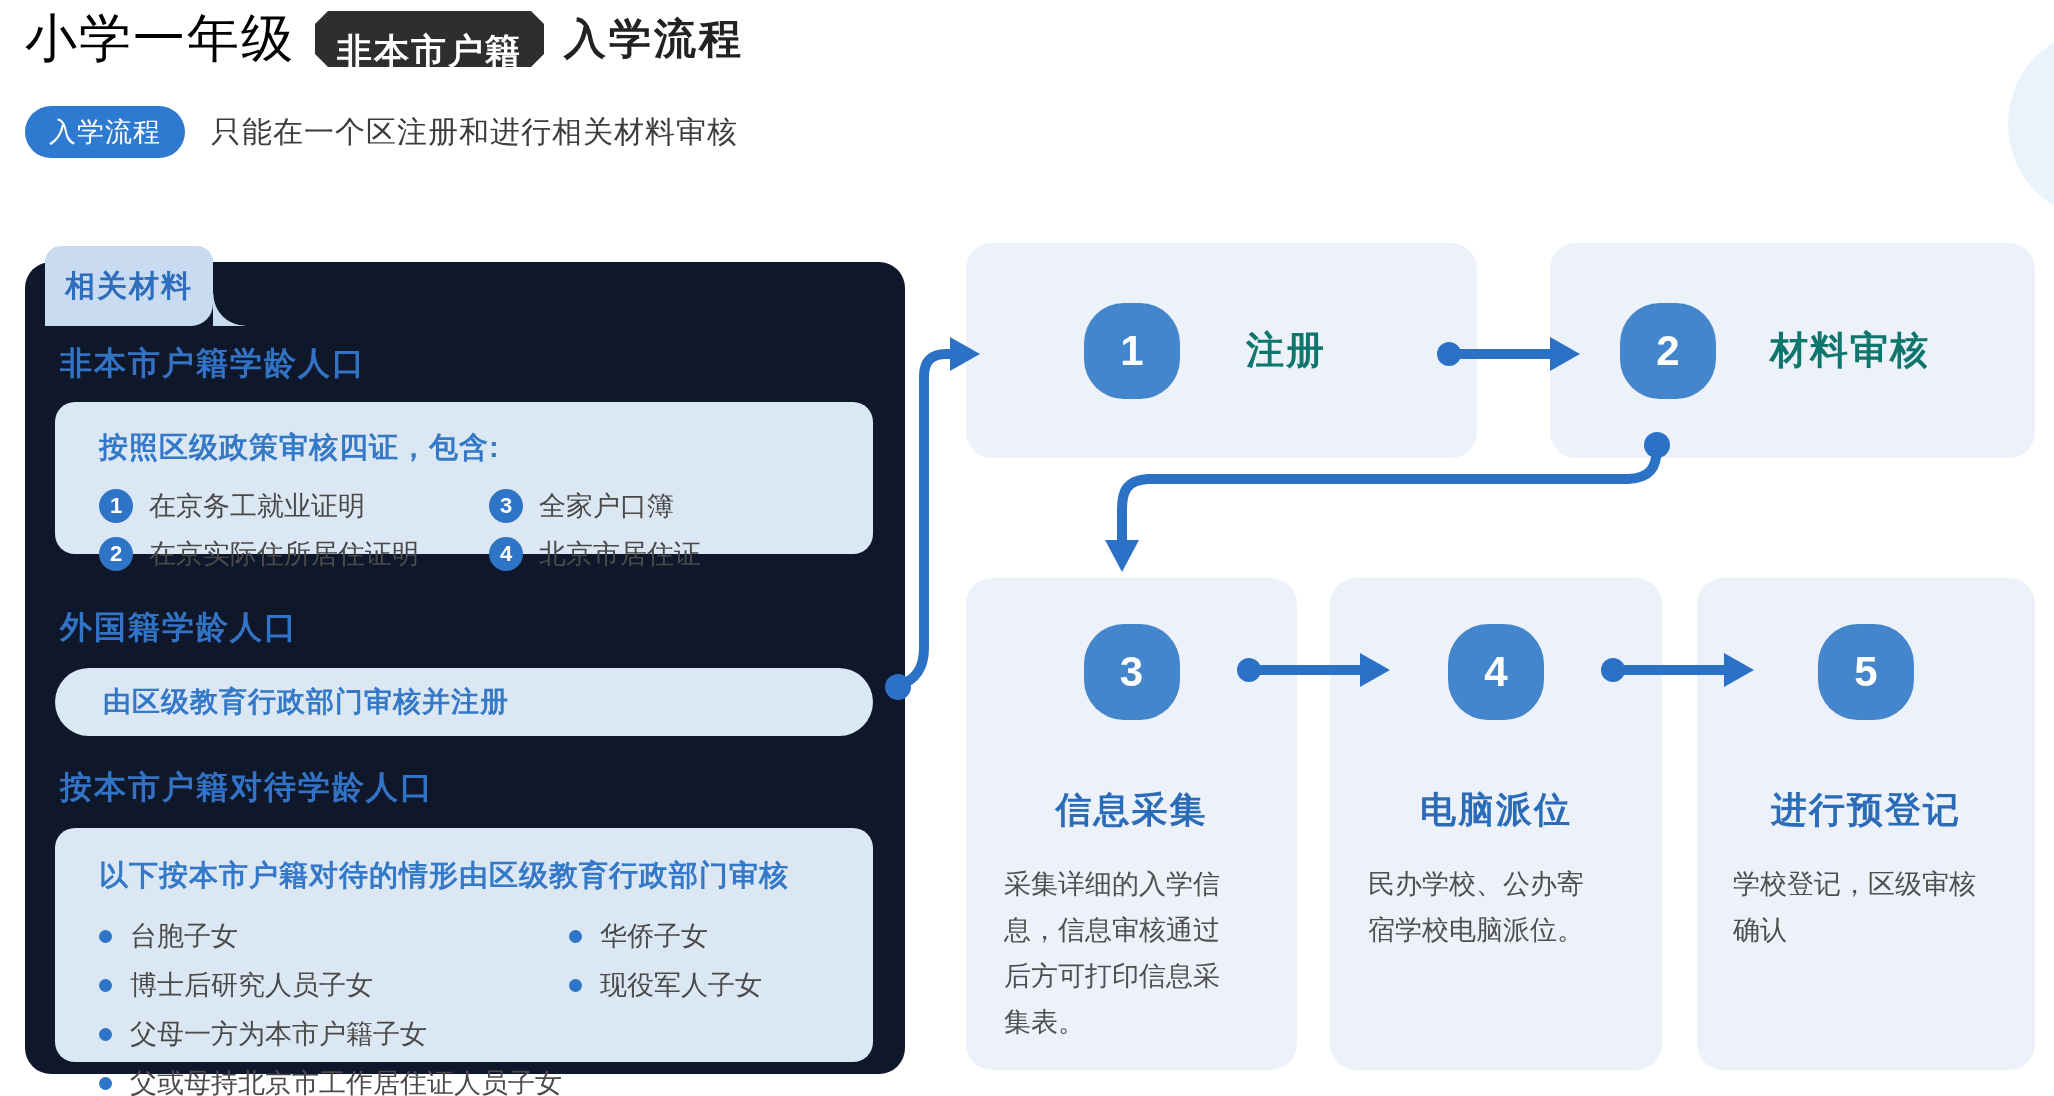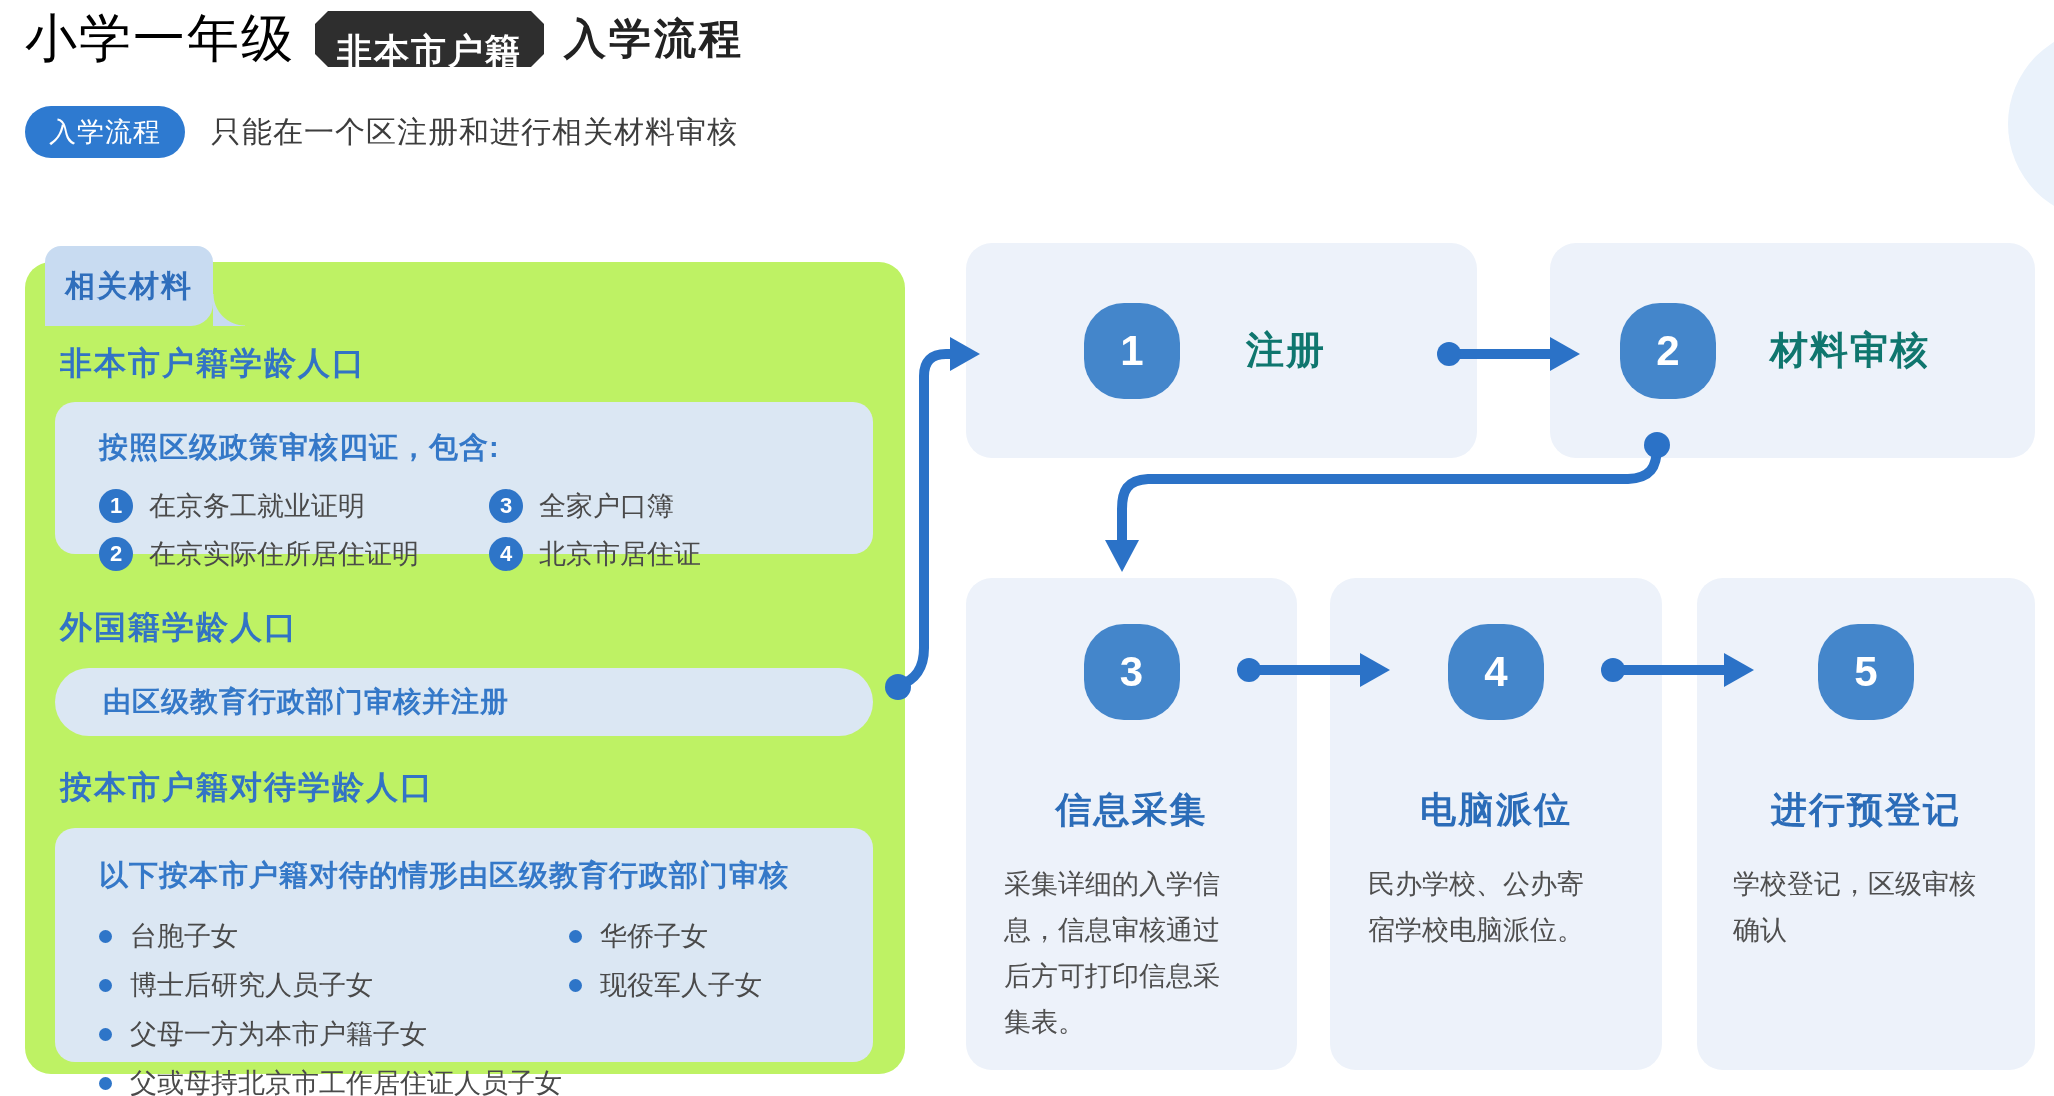--- a/index.html
+++ b/index.html
@@ -38,21 +38,21 @@
   .tip-badge {
     background:#2e7ad0; color:#ffffff; font-size:27px; font-weight:500;
     padding:8px 24px; border-radius:999px; letter-spacing:1px;
   }
   .tip-text { font-size:30px; color:#3d3d3d; font-weight:500; letter-spacing:1px; }
 
   
   .panel {
     position:absolute; left:25px; top:262px;
     width:880px; height:812px;
-    background:#bef264; border-radius:26px; z-index:1;
+    background:#0f172a; border-radius:26px; z-index:1;
   }
   .panel-tab {
     position:absolute; left:20px; top:-16px;
     width:168px; height:80px;
     background:#c8dbf1; border-radius:16px 16px 22px 0;
     display:flex; align-items:center; justify-content:center;
     z-index:3;
   }
   .panel-tab span { color:#2f6ebc; font-size:30px; font-weight:bold; letter-spacing:2px; }
   .panel-tab-fillet {

